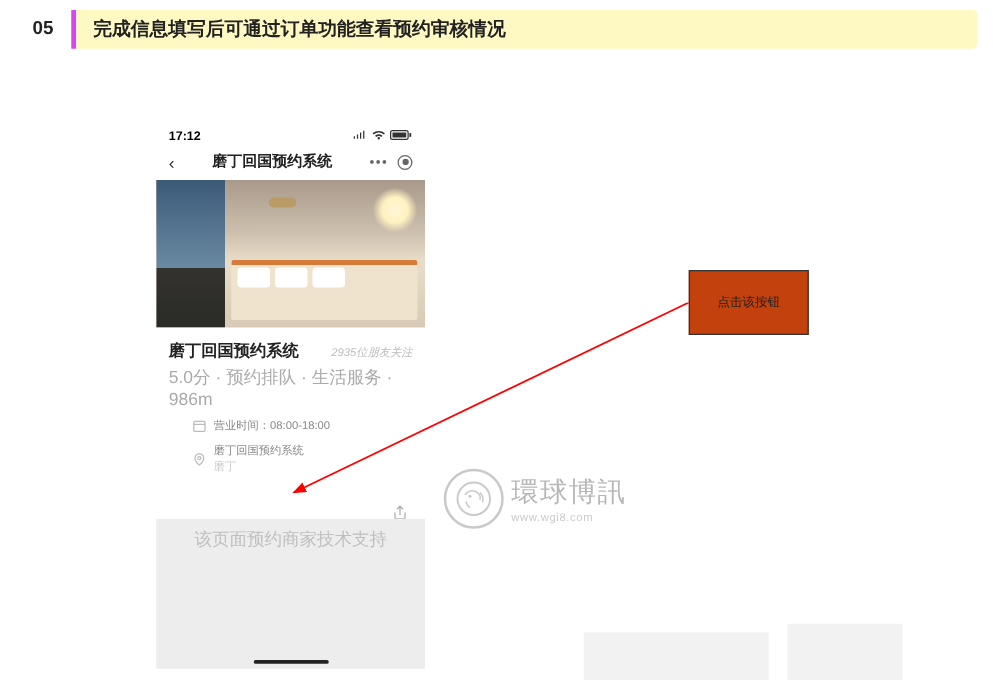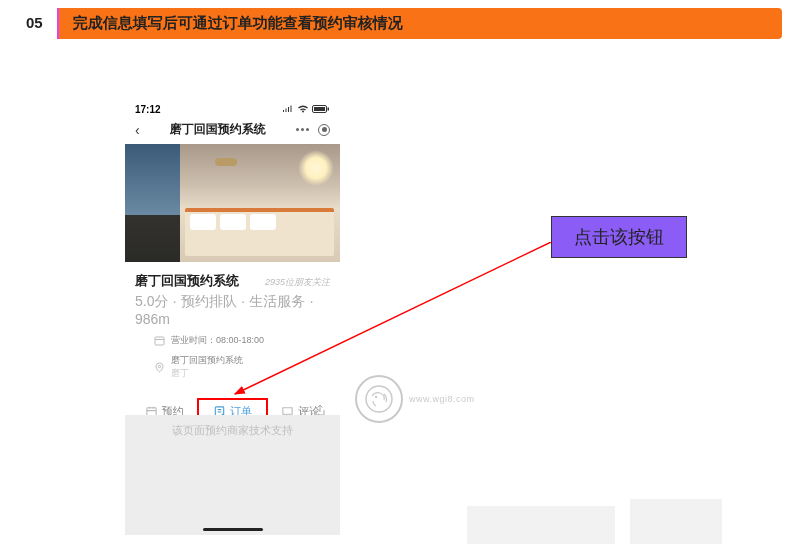--- a/index.html
+++ b/index.html
@@ -1,20 +1,20 @@
 <!DOCTYPE html>
 <html><head>
 <meta charset="utf-8">
 <style>
 * { margin: 0; padding: 0; box-sizing: border-box; }
 body { width: 794px; height: 554px; font-family: -apple-system, "PingFang SC", "Microsoft YaHei", sans-serif; background: #fff; position: relative; overflow: hidden; }
 
 .step-header { display: flex; align-items: stretch; margin: 8px 12px 0 12px; }
-.step-num { background: #fff; padding: 6px 14px; font-weight: bold; font-size: 15px; color: #222; border-right: 2px solid #d946ef; }
-.step-text { background: #f97316; flex: 1; padding: 6px 14px; font-weight: bold; font-size: 15px; color: #222; border-radius: 0 4px 4px 0; }
+.step-num { background: #fff; padding: 6px 14px; font-weight: bold; font-size: 15px; color: #222; border-right: 4px solid #d946ef; }
+.step-text { background: #fef9c3; flex: 1; padding: 6px 14px; font-weight: bold; font-size: 15px; color: #222; border-radius: 0 4px 4px 0; }
 
 .phone-wrap { position: absolute; left: 125px; top: 100px; width: 215px; background: #fff; border-radius: 6px; }
 .status-bar { display: flex; justify-content: space-between; align-items: center; padding: 4px 10px 2px; font-size: 10px; font-weight: 600; }
 .status-left { display: flex; align-items: center; gap: 4px; }
 .status-right { display: flex; align-items: center; gap: 3px; }
 .sr-ic { display: inline-block; }
 
 .nav-bar { display: flex; align-items: center; justify-content: space-between; padding: 4px 10px 6px; }
 .nav-back { font-size: 14px; color: #333; }
 .nav-title { font-size: 12px; font-weight: 600; color: #222; flex: 1; text-align: center; }
@@ -42,24 +42,24 @@
 .ib-share { position:absolute; right:12px; top:303px; text-align:center; font-size:8px; color:#aaa;}
 .ib-call { position:absolute; right:14px; top:343px; color:#30c553; }
 
 .tabs { display: flex; padding: 12px 6px 8px; gap: 0; }
 .tab { flex: 1; display: flex; align-items: center; justify-content: center; gap: 4px; font-size: 11px; color: #888; padding: 4px 0; }
 .tab svg { width: 13px; height: 13px; }
 .tab.hl { border: 2px solid #ff0000; color: #4a9fd8; }
 .tab.hl svg { stroke: #4a9fd8; }
 
 .grey-block { position: absolute; left: 125px; top: 415px; width: 215px; height: 120px; background: #ededed; }
-.grey-note { text-align: center; font-size: 11px; color: #bfbfbf; padding-top: 8px; filter:blur(0.4px);}
+.grey-note { text-align: center; font-size: 14px; color: #bfbfbf; padding-top: 8px; filter:blur(0.4px);}
 .home-ind { position:absolute; bottom:4px; left:50%; transform:translateX(-50%); width:60px; height:3px; background:#222; border-radius:2px;}
 
-.callout-box { position: absolute; left: 551px; top: 216px; border: 1px solid #333; padding: 8px 22px; font-size: 18px; color: #222; background:#8b5cf6;}
+.callout-box { position: absolute; left: 551px; top: 216px; border: 1px solid #333; padding: 18px 22px; font-size: 10px; color: #222; background:#c2410c;}
 .arrow-svg { position: absolute; left: 229px; top: 242px; pointer-events:none;}
 
 .watermark { position: absolute; left: 355px; top: 375px; opacity: 0.52; display: flex; align-items: center; gap: 6px; color: #888; }
 .wm-circle { width: 48px; height: 48px; border: 2px solid #999; border-radius: 50%; display:flex;align-items:center;justify-content:center; }
 .wm-text { display:flex; flex-direction:column; }
 .wm-cn { font-size: 22px; font-family: "STKaiti","KaiTi",serif; letter-spacing: 1px; color:#777;}
 .wm-en { font-size: 9px; color:#999; letter-spacing:0.5px;}
 
 .blur-patch { position:absolute; background:#f2f2f2; }
 .bp1{left:467px;top:506px;width:148px;height:38px;}
@@ -152,42 +152,20 @@
         <path d="M3 7v5h8V7M7 2v7M4.5 4.5L7 2l2.5 2.5" fill="none" stroke="#aaa" stroke-width="1"></path>
       </svg>
     <div>分享</div>
   </div>
   <div class="ib-call">
     <svg width="16" height="16" viewBox="0 0 16 16">
         <path d="M3 2c0 6 5 11 11 11l1-3-3-1-1.5 1.5c-2-1-3.5-2.5-4.5-4.5L7.5 4.5 6.5 1.5z" fill="#30c553"></path>
       </svg>
   </div>
 
-  <div class="tabs">
-    <div class="tab">
-      <svg viewBox="0 0 14 14" fill="none" stroke="#bbb" stroke-width="1.2">
-          <rect x="2" y="3" width="10" height="9" rx="1"></rect>
-          <path d="M2 6h10M5 2v2M9 2v2"></path>
-        </svg>
-      <span>预约</span>
-    </div>
-    <div class="tab hl">
-      <svg viewBox="0 0 14 14" fill="none" stroke="#4a9fd8" stroke-width="1.2">
-          <rect x="2.5" y="2" width="9" height="10" rx="1"></rect>
-          <path d="M5 5h4M5 7.5h4M9.5 9.5l2 2M11.5 9.5l-2 2"></path>
-        </svg>
-      <span>订单</span>
-    </div>
-    <div class="tab">
-      <svg viewBox="0 0 14 14" fill="none" stroke="#bbb" stroke-width="1.2">
-          <path d="M2 3h10v7H6l-2 2v-2H2z"></path>
-        </svg>
-      <span>评论</span>
-    </div>
-  </div>
 </div>
 
 <div class="grey-block">
   <div class="grey-note">该页面预约商家技术支持</div>
   <div class="home-ind"></div>
 </div>
 
 <div class="callout-box">点击该按钮</div>
 
 <svg class="arrow-svg" width="330" height="160">
@@ -201,18 +179,19 @@
 
 <div class="watermark">
   <div class="wm-circle">
     <svg width="34" height="34" viewBox="0 0 34 34">
         <circle cx="17" cy="17" r="13" fill="none" stroke="#999" stroke-width="1.5"></circle>
         <path d="M10 14c2-3 5-4 8-3s5 4 4 7M14 24c-2-1-3-3-3-5M22 12c2 2 3 5 2 8" fill="none" stroke="#999" stroke-width="1.2"></path>
         <circle cx="14" cy="15" r="1.2" fill="#999"></circle>
       </svg>
   </div>
   <div class="wm-text">
+    <span class="wm-cn">環球博訊</span>
     <span class="wm-en">www.wgi8.com</span>
   </div>
 </div>
 
 <div class="blur-patch bp1"></div>
 <div class="blur-patch bp2"></div>
 
 </body></html>

